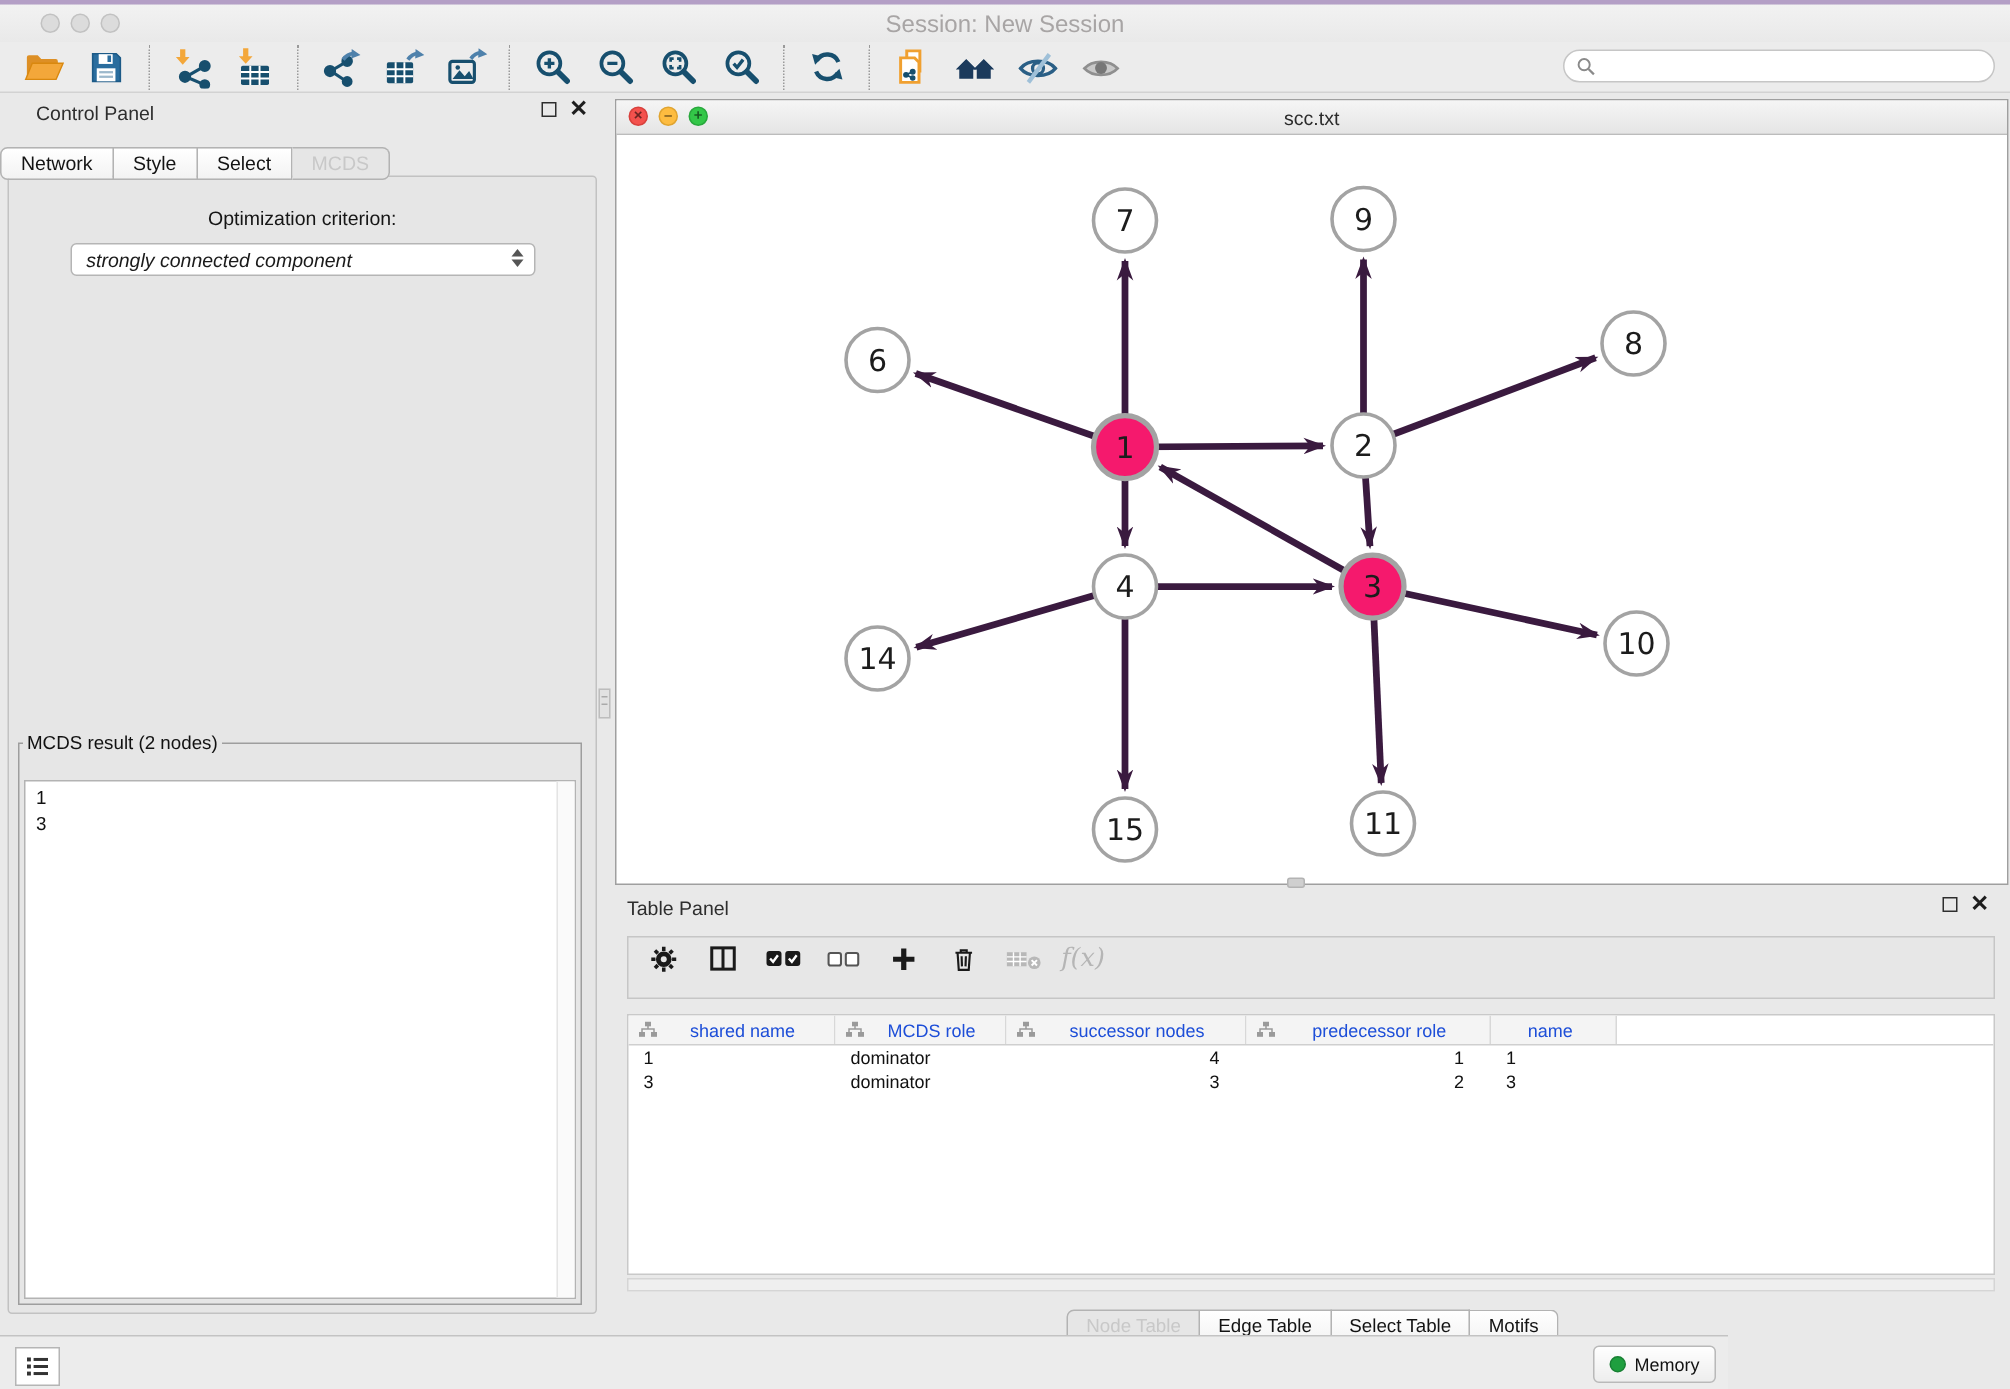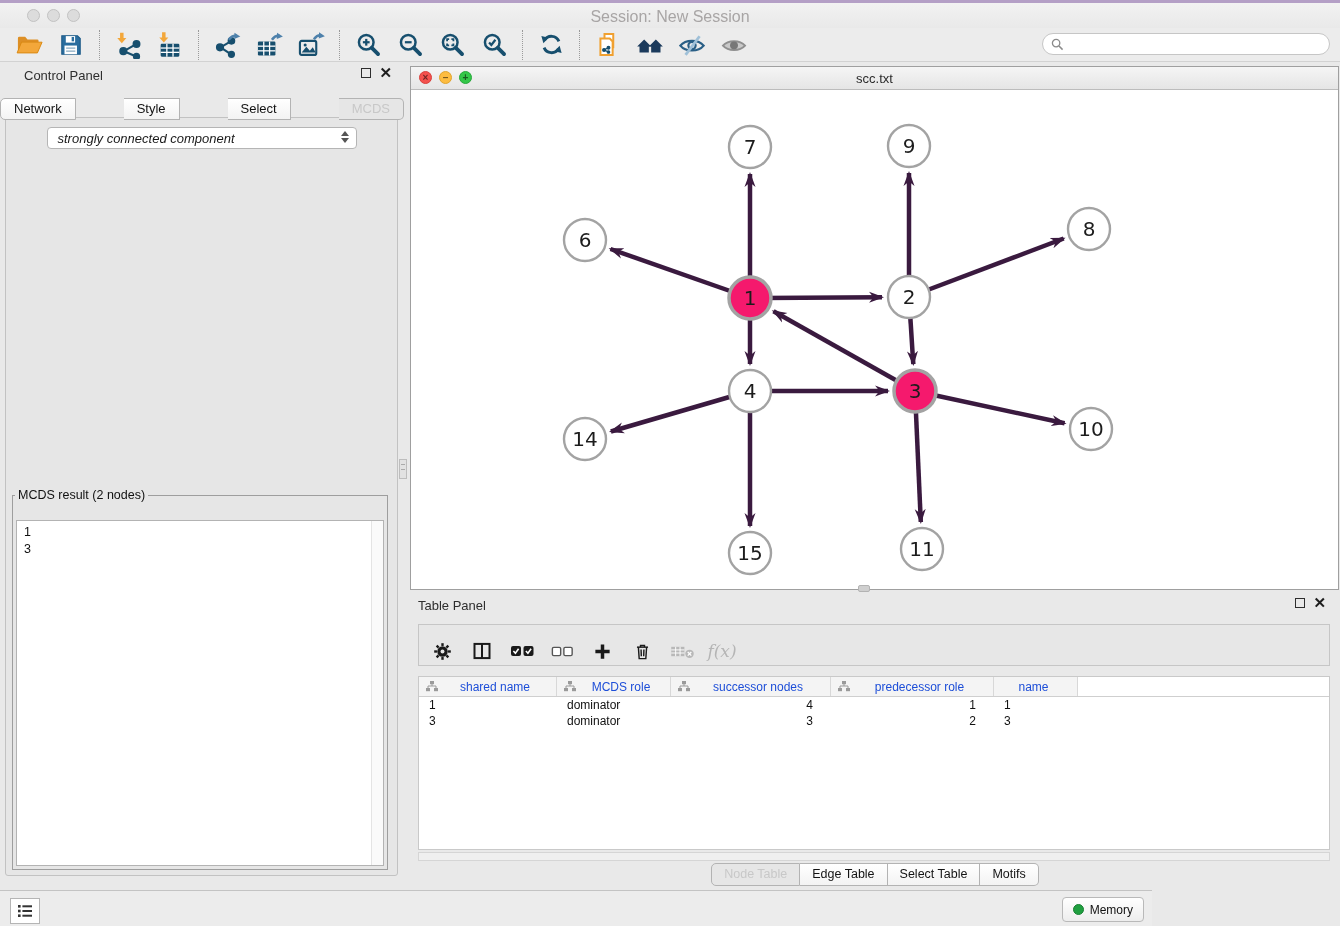--- a/index.html
+++ b/index.html
@@ -21,27 +21,27 @@
   .searchbox{position:absolute;right:10px;top:5px;width:288px;height:22px;background:#fff;
     border:1px solid #c6c6c6;border-radius:12px;display:flex;align-items:center;padding-left:8px;box-sizing:border-box;}
   .searchbox input{border:none;outline:none;flex:1;height:18px;font-size:12px;background:transparent;
     font-family:"Liberation Sans",sans-serif;}
   
   #control-panel{position:absolute;left:0;top:62px;width:404px;height:820px;}
   .panel-head{height:26px;display:flex;align-items:center;padding-left:24px;font-size:13px;color:#2e2e2e;position:relative;}
   .panel-btns{position:absolute;right:12px;top:5px;display:flex;gap:8px;align-items:center;}
   .mini-sq{width:8px;height:8px;border:1.4px solid #2e2e2e;display:inline-block;}
   .mini-x{font-size:15px;font-weight:bold;color:#1d1d1d;line-height:12px;cursor:default;}
-  .seg{display:flex;}
+  .seg{display:flex;margin-top:10px;}
   .seg .tab{background:linear-gradient(#ffffff,#f3f3f3);border:1px solid #b3b3b3;border-left:none;
     padding:2px 13px 3px;font-size:13px;color:#131313;white-space:nowrap;}
   .seg .tab:first-child{border-left:1px solid #b3b3b3;border-radius:5px 0 0 5px;}
   .seg .tab:last-child{border-radius:0 5px 5px 0;}
   .seg .tab.active{background:#e6e6e6;color:#c8c8c8;}
-  #cp-tabs{position:relative;z-index:2;display:flex;justify-content:space-between;margin-top:10px;}
+  #cp-tabs{position:relative;z-index:2;display:flex;justify-content:flex-start;margin-top:10px;}
   #cp-box{position:absolute;left:5px;top:55px;right:6px;bottom:6px;background:#e6e6e6;
     border:1px solid #c2c2c2;border-radius:3px;}
   #opt-label{margin-top:20px;text-align:center;font-size:13px;color:#151515;}
   .selectbox{margin:9px auto 0;width:310px;height:22px;background:#fff;border:1px solid #b5b5b5;
     border-radius:4px;position:relative;font-size:13px;line-height:21px;padding-left:10px;box-sizing:border-box;font-style:italic;}
   .selectbox .chev{position:absolute;right:7px;top:3px;display:flex;flex-direction:column;gap:2px;}
   .selectbox .chev i{width:0;height:0;border-left:4px solid transparent;border-right:4px solid transparent;display:block;}
   .selectbox .chev i.up{border-bottom:5px solid #555;}
   .selectbox .chev i.dn{border-top:5px solid #555;}
   .btnrow{display:flex;justify-content:center;gap:14px;margin-top:12px;}
@@ -66,21 +66,21 @@
     font:700 10px "Liberation Sans",sans-serif;color:rgba(0,0,0,.55);box-sizing:border-box;line-height:10px;}
   .tl2.red{background:#f4514d;border:1px solid #d8403c;}
   .tl2.yel{background:#fdbc40;border:1px solid #e0a42f;}
   .tl2.grn{background:#33c748;border:1px solid #28a83c;}
   #graph-svg{display:block;}
   #nw-resize-dot{position:absolute;left:447px;bottom:-3px;width:10px;height:5px;background:#cfcfcf;
     border:1px solid #b3b3b3;border-radius:2px;}
   
   #table-panel{position:absolute;left:410px;top:592px;width:930px;height:296px;}
   #tp-toolbar{position:absolute;left:8px;top:32px;width:912px;height:42px;background:#e7e7e7;
-    border:1px solid #c6c6c6;box-sizing:border-box;display:flex;align-items:flex-end;padding-left:10px;gap:14px;}
+    border:1px solid #c6c6c6;box-sizing:border-box;display:flex;align-items:flex-start;padding-left:10px;gap:14px;}
   .tpi{display:flex;align-items:center;justify-content:center;width:26px;height:28px;}
   .fx{font-family:"DejaVu Serif",serif;font-style:italic;font-size:17px;color:#b5b5b5;}
   #tp-table{position:absolute;left:8px;top:84px;width:912px;height:174px;background:#fff;
     border:1px solid #c9c9c9;box-sizing:border-box;overflow:hidden;}
   #tp-thead{display:flex;height:19px;border-bottom:1px solid #cfcfcf;}
   .th{background:#f4f4f4;border-right:1px solid #d8d8d8;display:flex;align-items:center;
     font-size:12px;color:#1d4ed8;box-sizing:border-box;height:19px;}
   .th svg{margin-left:7px;flex:none;}
   .th span{flex:1;text-align:center;padding-right:4px;}
   .trow{display:flex;height:16px;font-size:12px;color:#111;}
@@ -276,20 +276,21 @@
       <span class="mini-x">✕</span>
     </span>
   </div>
   <div id="cp-tabs" class="seg">
       <div class="tab">Network</div>
       <div class="tab">Style</div>
       <div class="tab">Select</div>
       <div class="tab active">MCDS</div>
     </div>
   <div id="cp-box">
+    <div id="opt-label">Optimization criterion:</div>
     <div class="selectbox">
       <span>strongly connected component</span>
       <span class="chev">
           <i class="up"></i>
           <i class="dn"></i>
         </span>
     </div>
     <fieldset id="result-fs">
       <legend>MCDS result (2 nodes)</legend>
       <div id="result-area">

